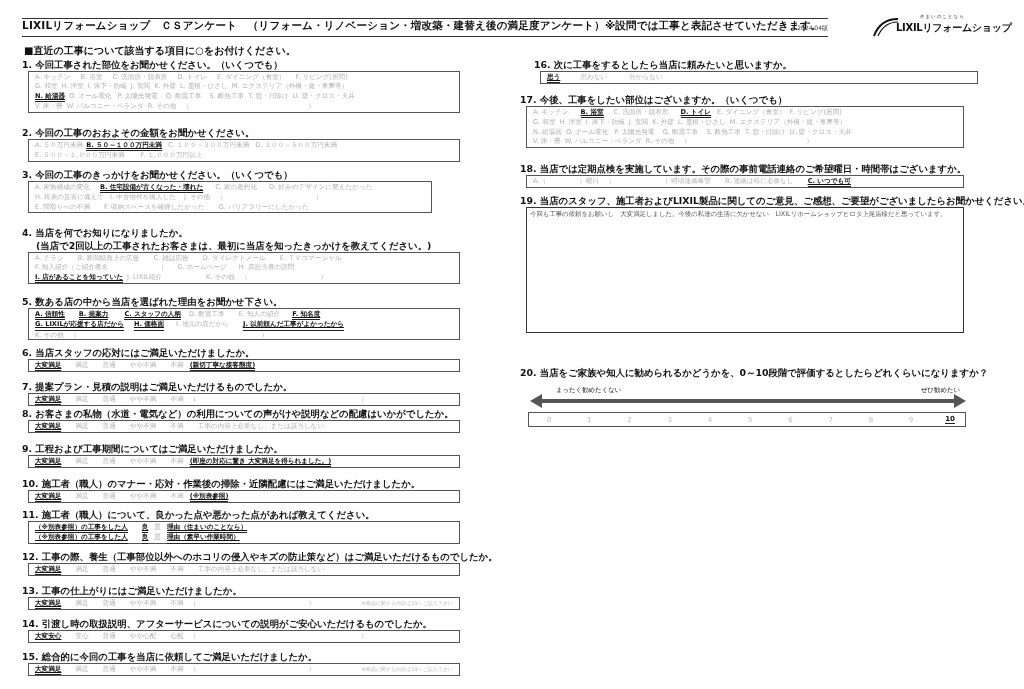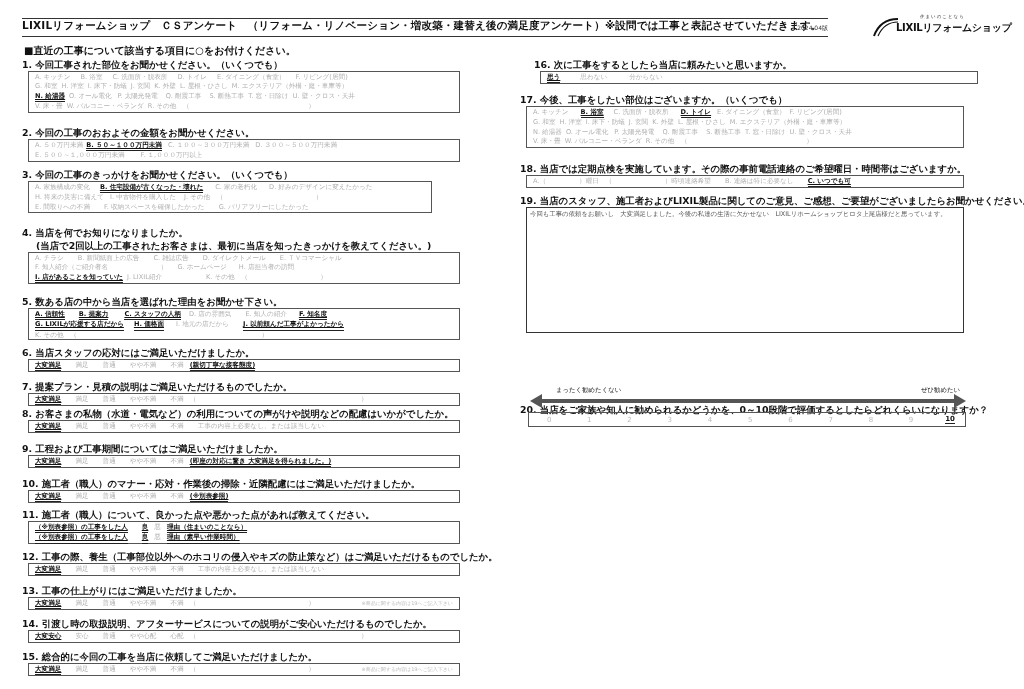--- a/index.html
+++ b/index.html
@@ -153,21 +153,21 @@
   </div>
 </div>
 
 <div class="q" style="left:22px; top:295px; width:440px;">
   <div class="qt">5. 数ある店の中から当店を選ばれた理由をお聞かせ下さい。</div>
   <div class="box" style="width:432px; height:32px;">
     <div class="row">
       <span class="opt sel" style="margin-right:14px">A. 信頼性</span>
       <span class="opt sel" style="margin-right:16px">B. 提案力</span>
       <span class="opt sel" style="margin-right:8px">C. スタッフの人柄</span>
-      <span class="opt" style="margin-right:14px">D. 店の雰囲気</span>
+      <span class="opt" style="margin-right:14px">D. 耐震工事</span>
       <span class="opt" style="margin-right:12px">E. 知人の紹介</span>
       <span class="opt sel">F. 知名度</span>
     </div>
     <div class="row">
       <span class="opt sel" style="margin-right:10px">G. LIXILが応援する店だから</span>
       <span class="opt sel" style="margin-right:12px">H. 価格面</span>
       <span class="opt" style="margin-right:14px">I. 地元の店だから</span>
       <span class="opt sel">J. 以前頼んだ工事がよかったから</span>
     </div>
     <div class="row">
@@ -381,21 +381,21 @@
   </div>
 </div>
 
 <div class="q" style="left:520px; top:194px; width:504px;">
   <div class="qt">19. 当店のスタッフ、施工者およびLIXIL製品に関してのご意見、ご感想、ご要望がございましたらお聞かせください。</div>
   <div class="box" style="width:438px; height:126px; padding:2px 3px; border-color:#333;">
     <div class="txt">今回も工事の依頼をお願いし　大変満足しました。今後の私達の生活に欠かせない　LIXILリホームショップヒロタ上尾店様だと思っています。</div>
   </div>
 </div>
 
-<div class="q" style="left:520px; top:366px; width:504px;margin-top:37px;">
+<div class="q" style="left:520px; top:366px; width:504px;">
   <div class="qt">20. 当店をご家族や知人に勧められるかどうかを、0～10段階で評価するとしたらどれくらいになりますか？</div>
 </div>
 <div class="scale-labels">
   <span class="l">まったく勧めたくない</span>
   <span class="r">ぜひ勧めたい</span>
 </div>
 <svg class="scale-arrow" viewBox="0 0 436 14" width="436" height="14">
   <rect x="10" y="5" width="416" height="4" fill="#555"></rect>
   <polygon points="0,7 12,0 12,14" fill="#555"></polygon>
   <polygon points="436,7 424,0 424,14" fill="#555"></polygon>

